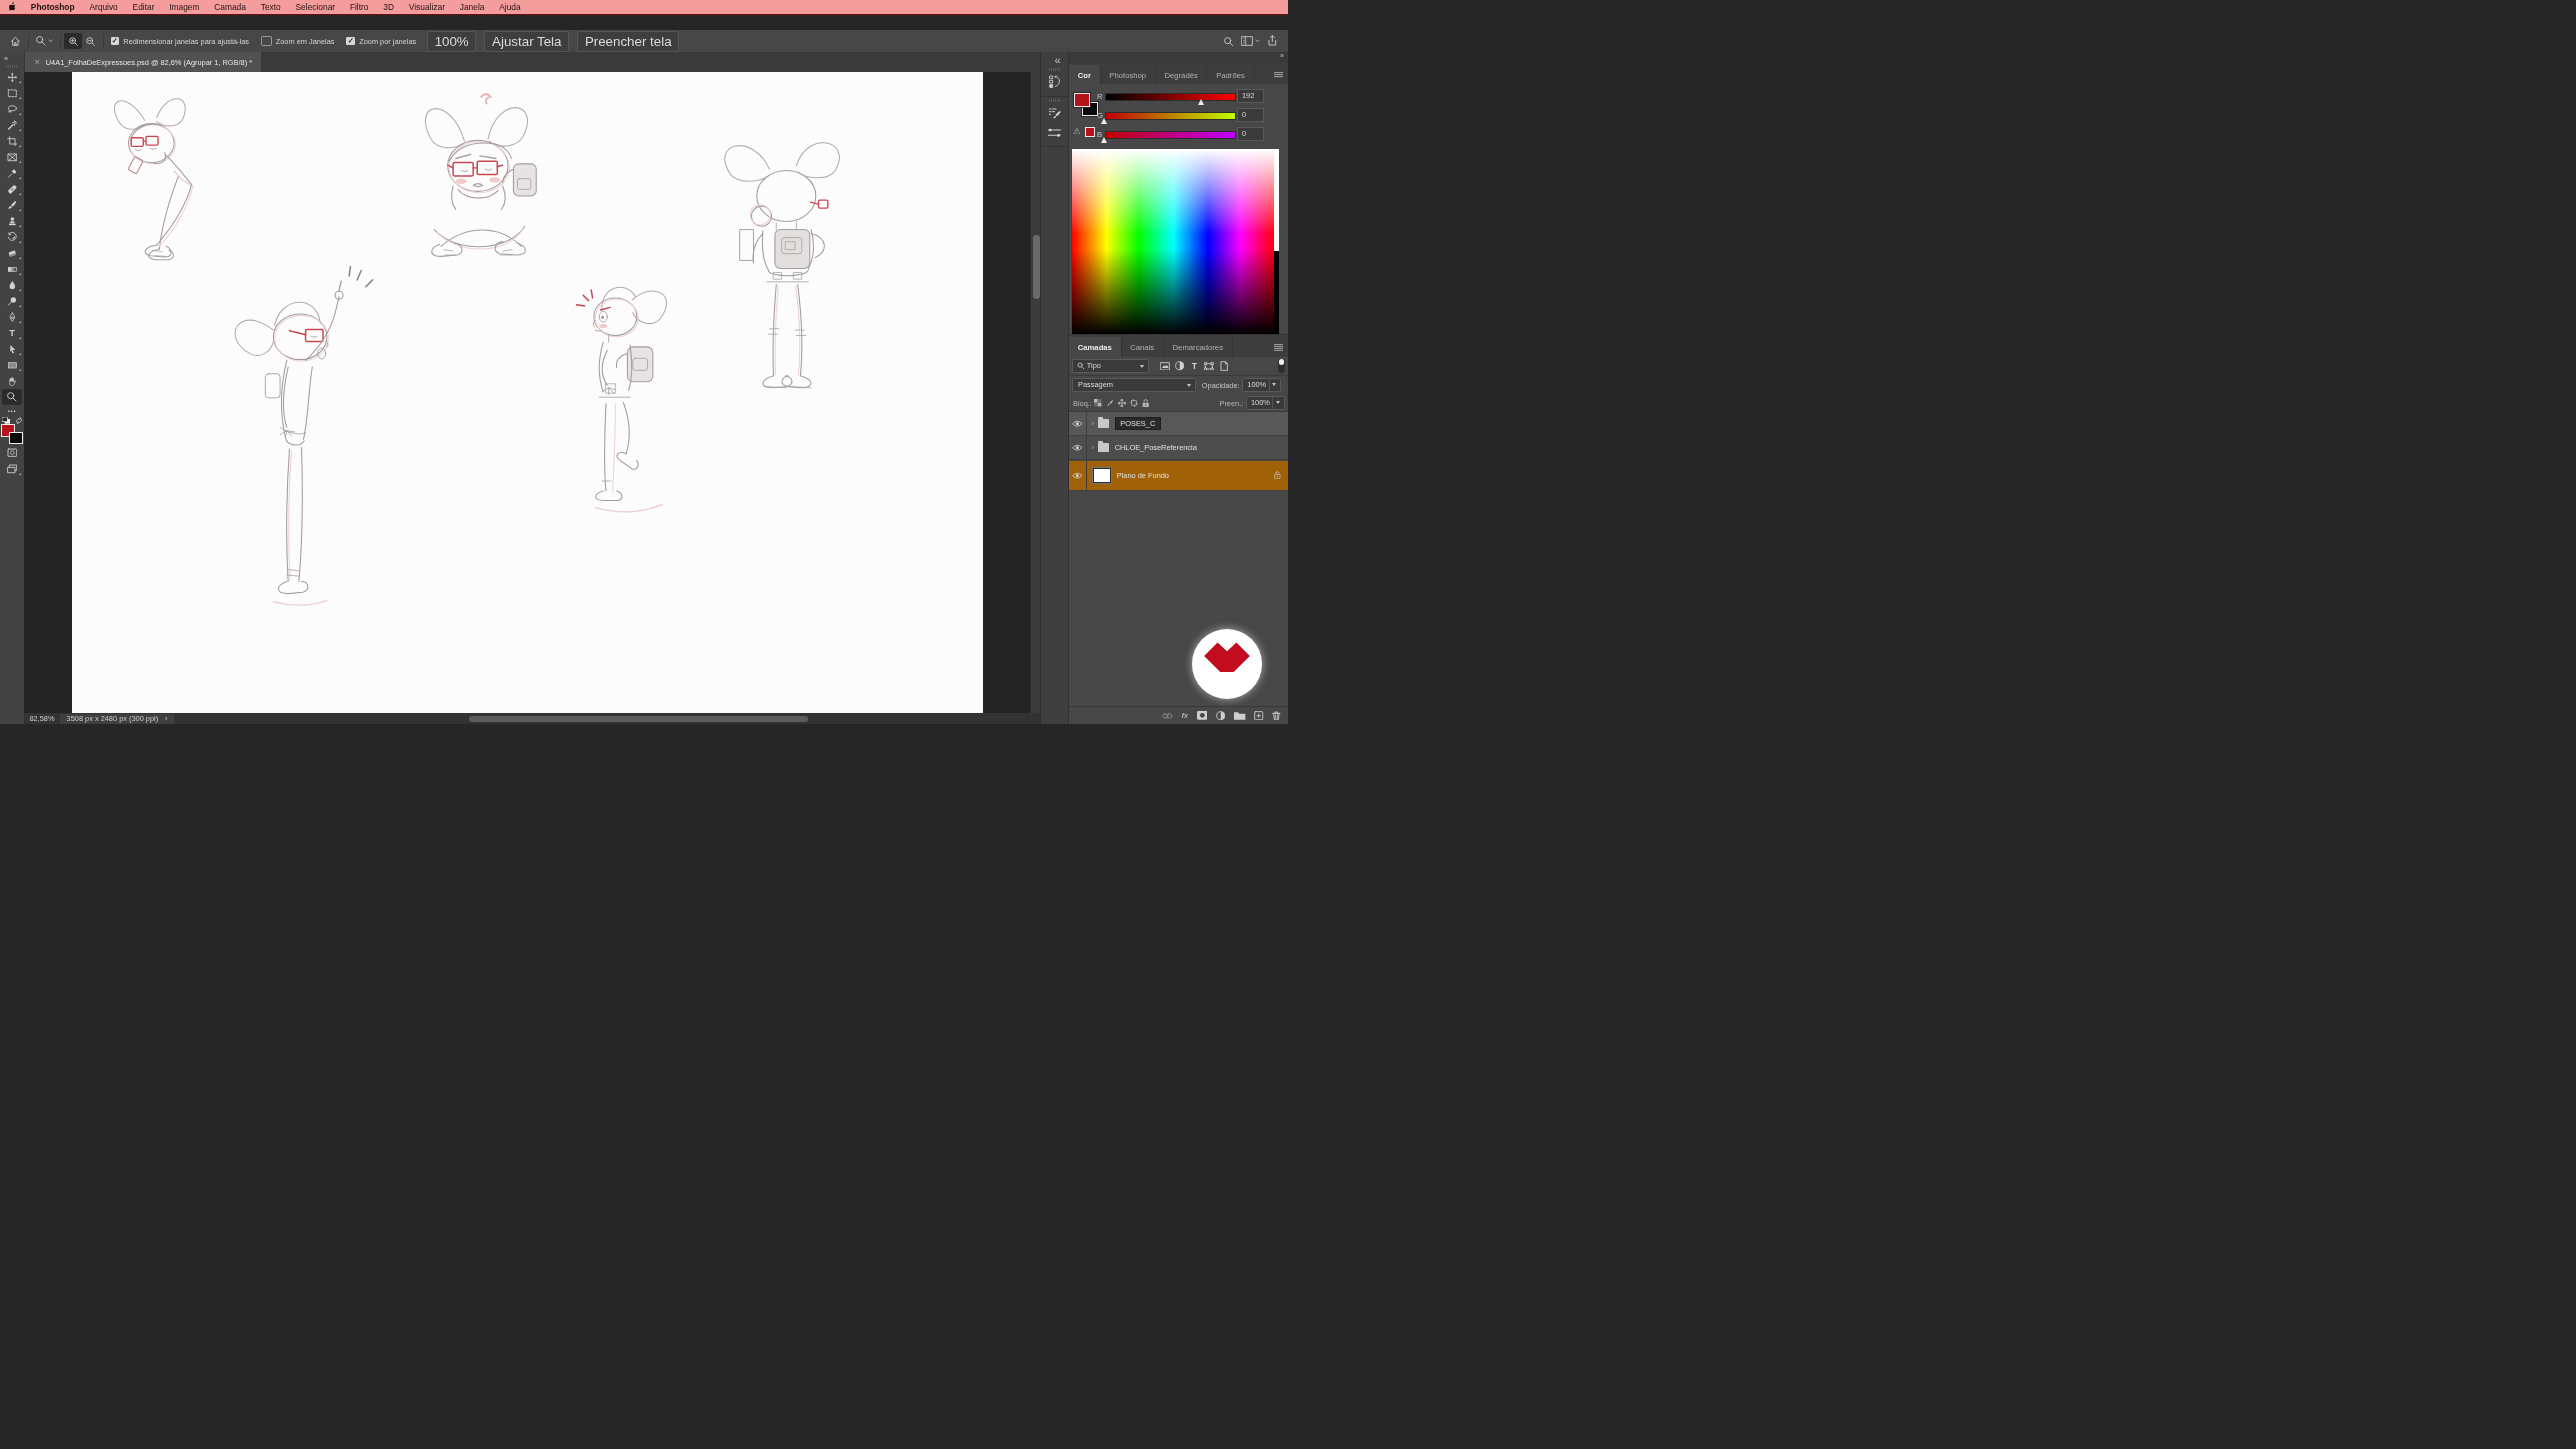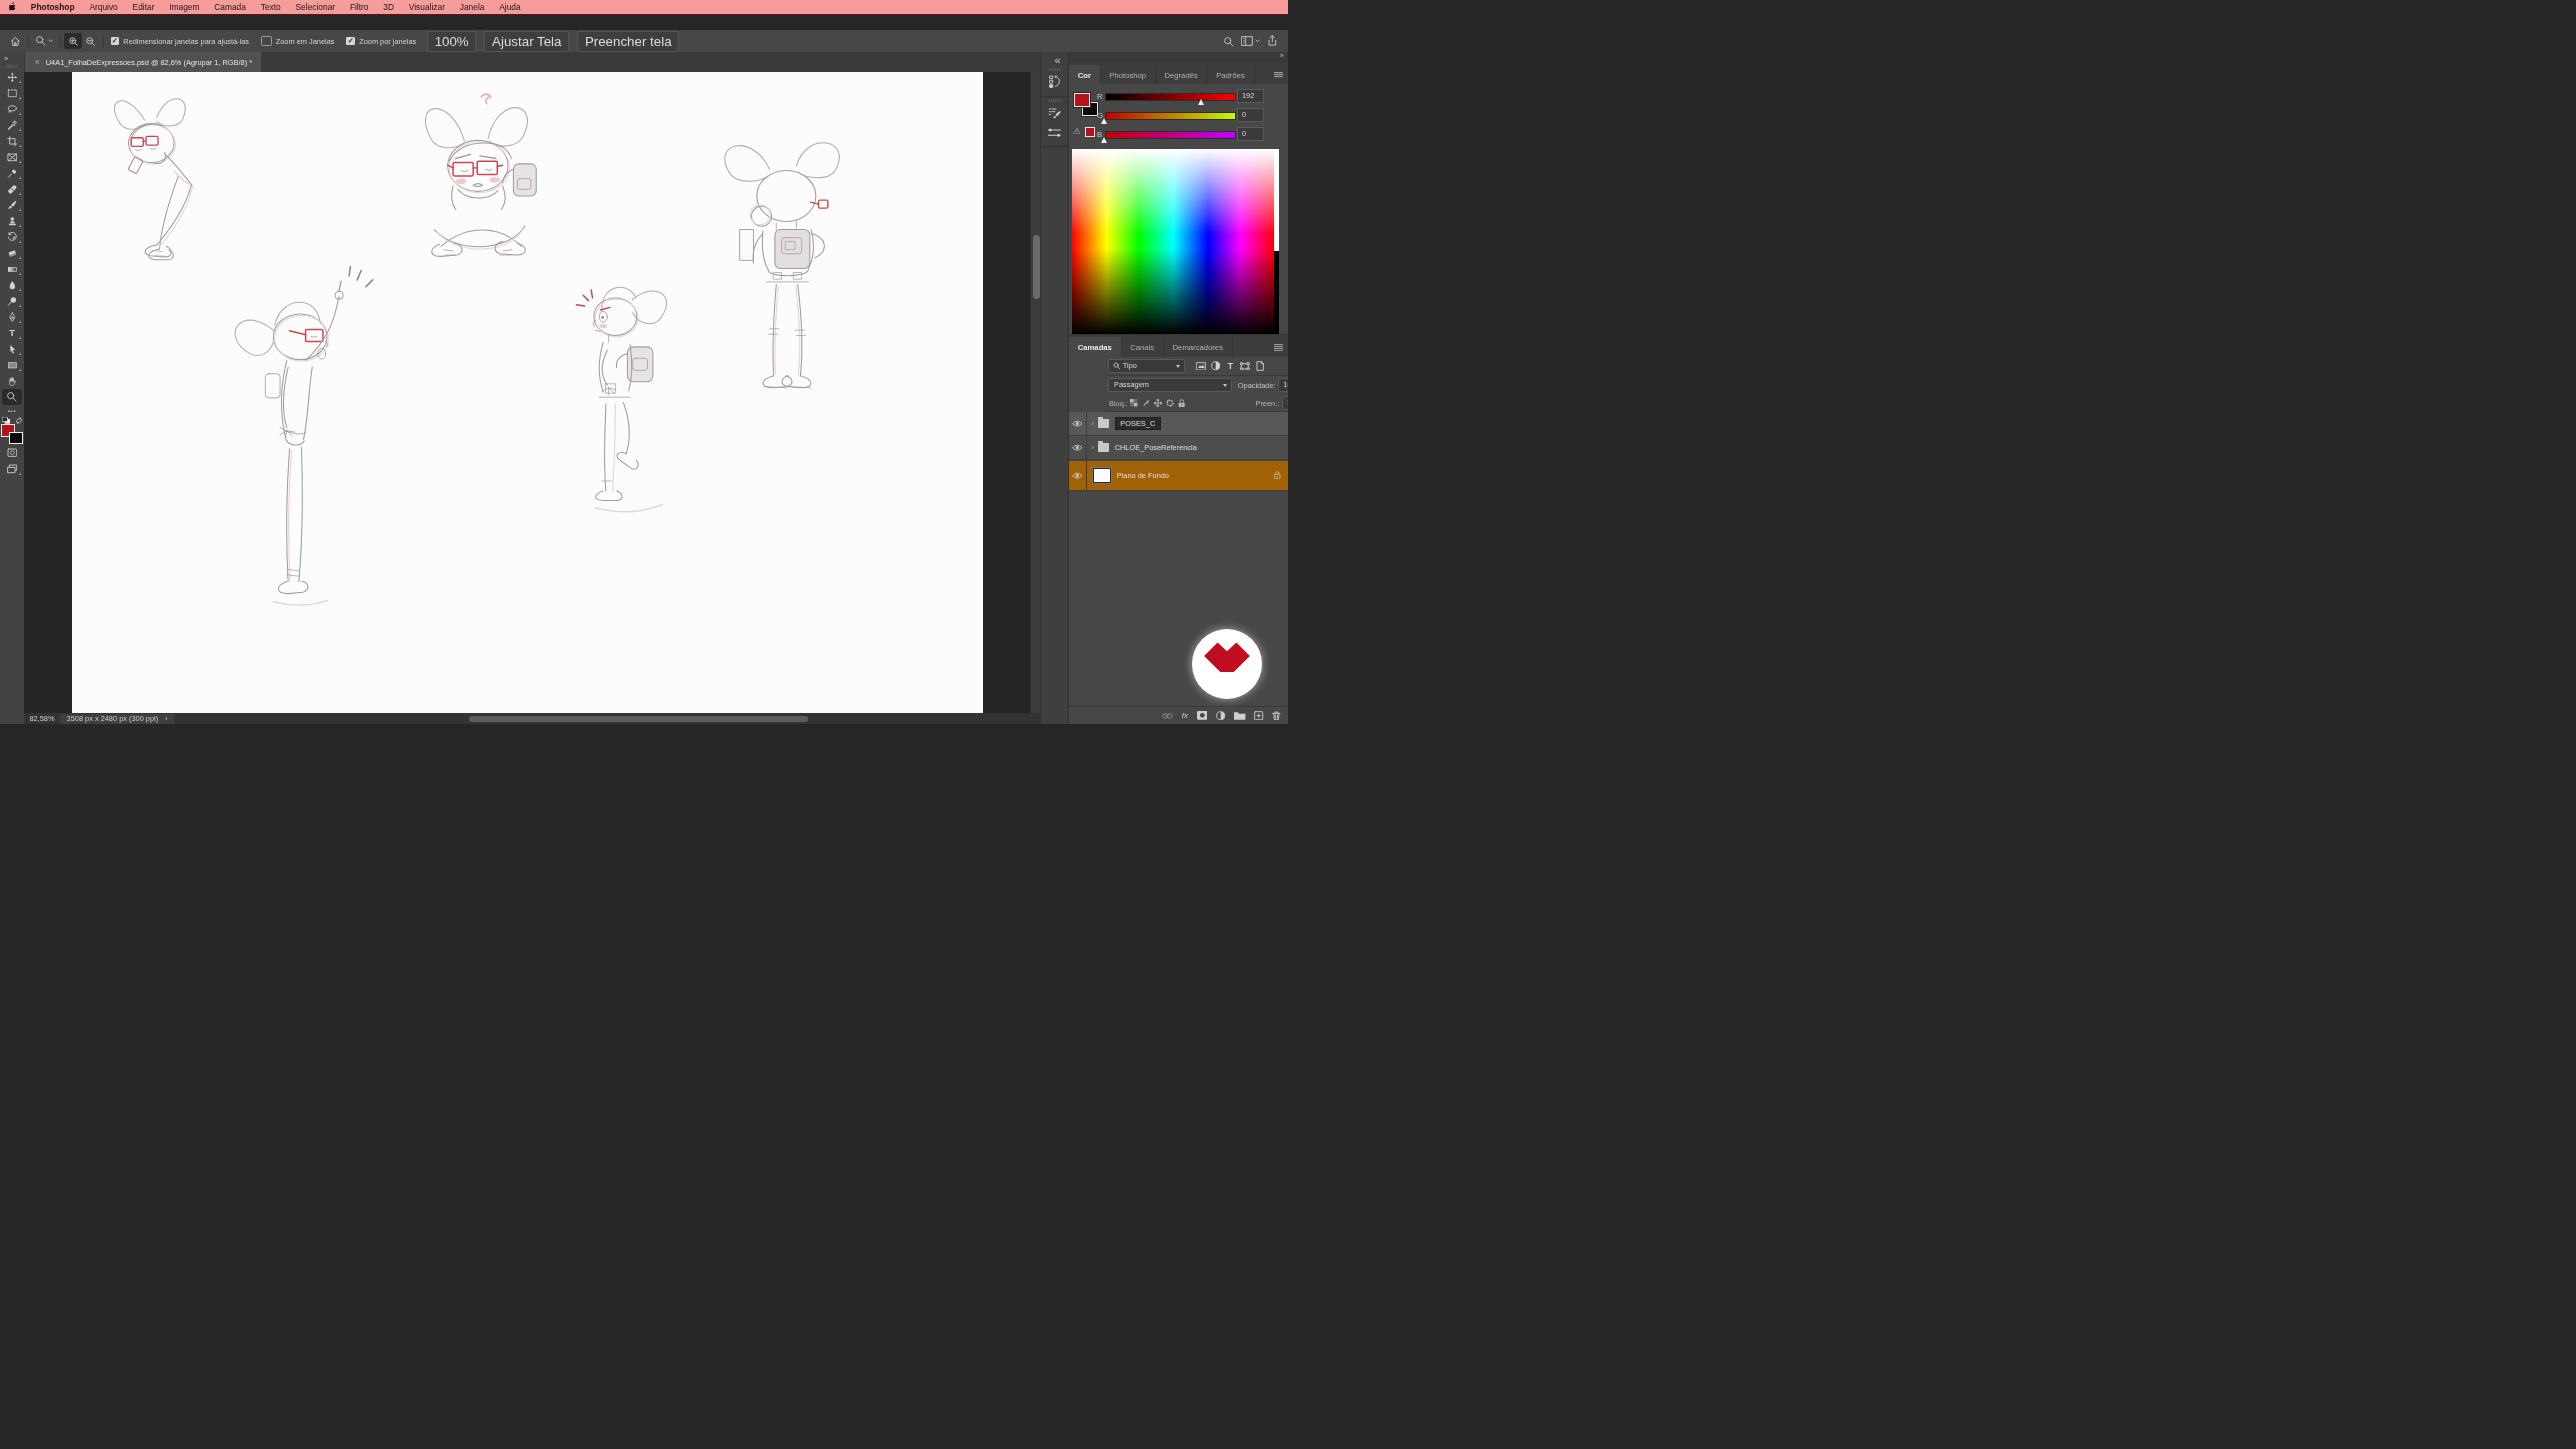--- a/index.html
+++ b/index.html
@@ -1,20 +1,20 @@
 <!DOCTYPE html>
 <html style="font-size:10.7px"><head>
 <meta charset="utf-8">
 <style>
   html,body{margin:0;padding:0;background:#262626;}
   #app{position:relative;width:1288px;height:725px;overflow:hidden;
        font-family:"Liberation Sans",sans-serif;color:#cfcfcf;
        -webkit-font-smoothing:antialiased;}
   .abs{position:absolute;}
-  .row{display:flex;align-items:center;margin-left:36px;}
+  .row{display:flex;align-items:center;}
   svg{display:block;}
   .ico{stroke:#d2d2d2;fill:none;stroke-width:1.3;stroke-linecap:round;stroke-linejoin:round;}
 
   
   #menubar{left:0;top:0;width:1288px;height:14px;background:#f59c9d;color:#231314;
            font-size:8.4px;display:flex;align-items:center;gap:0;}
   #menubar .mi{padding:0 7.4px;white-space:nowrap;}
   #menubar .mi.bold{font-weight:bold;}
   #redline{left:0;top:14px;width:1288px;height:1.3px;background:#6e0d10;}
 

